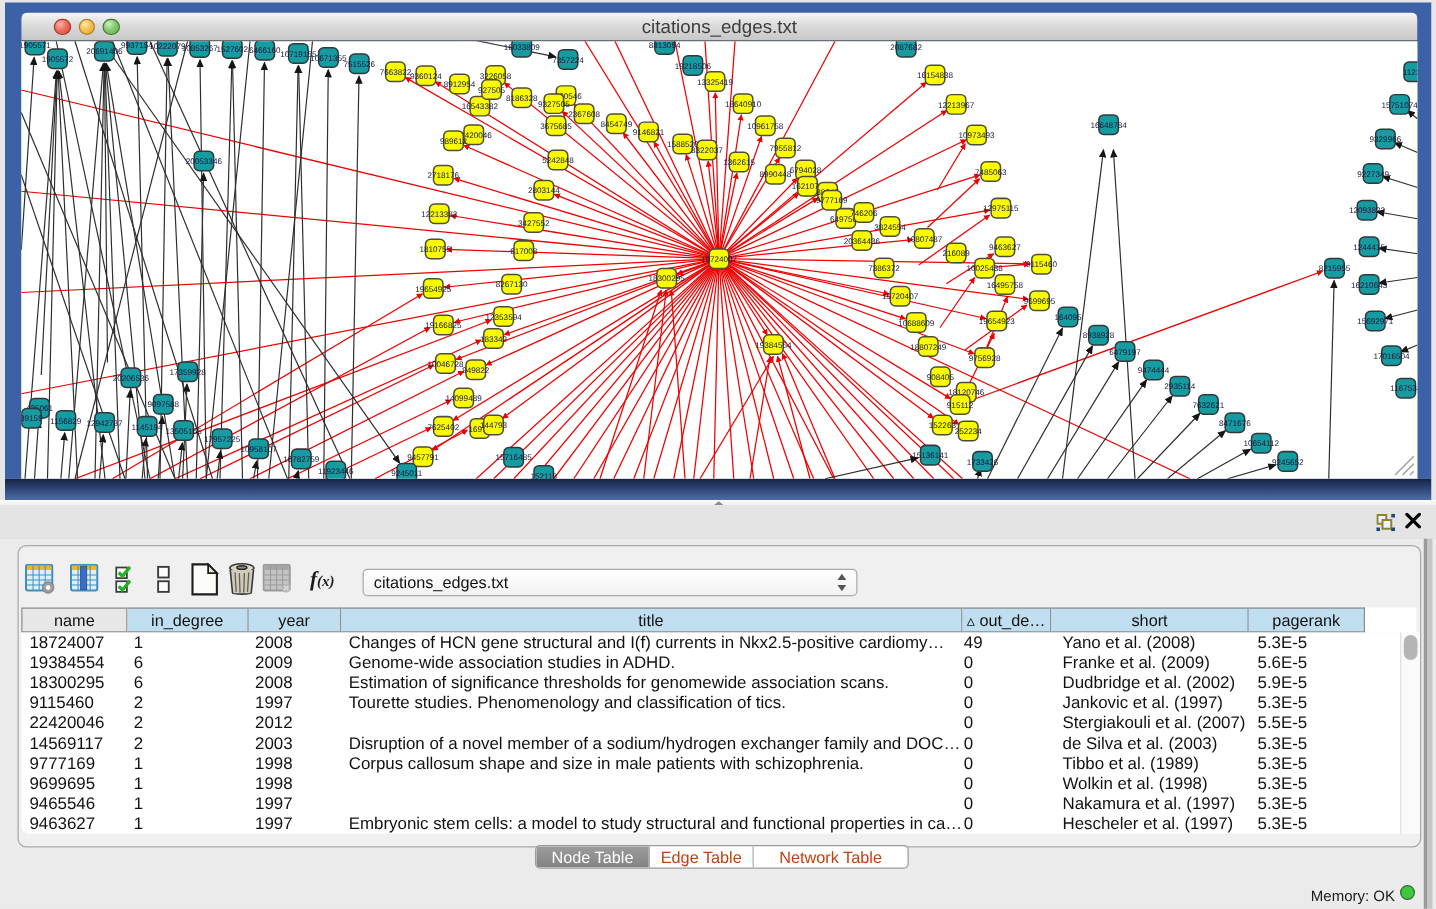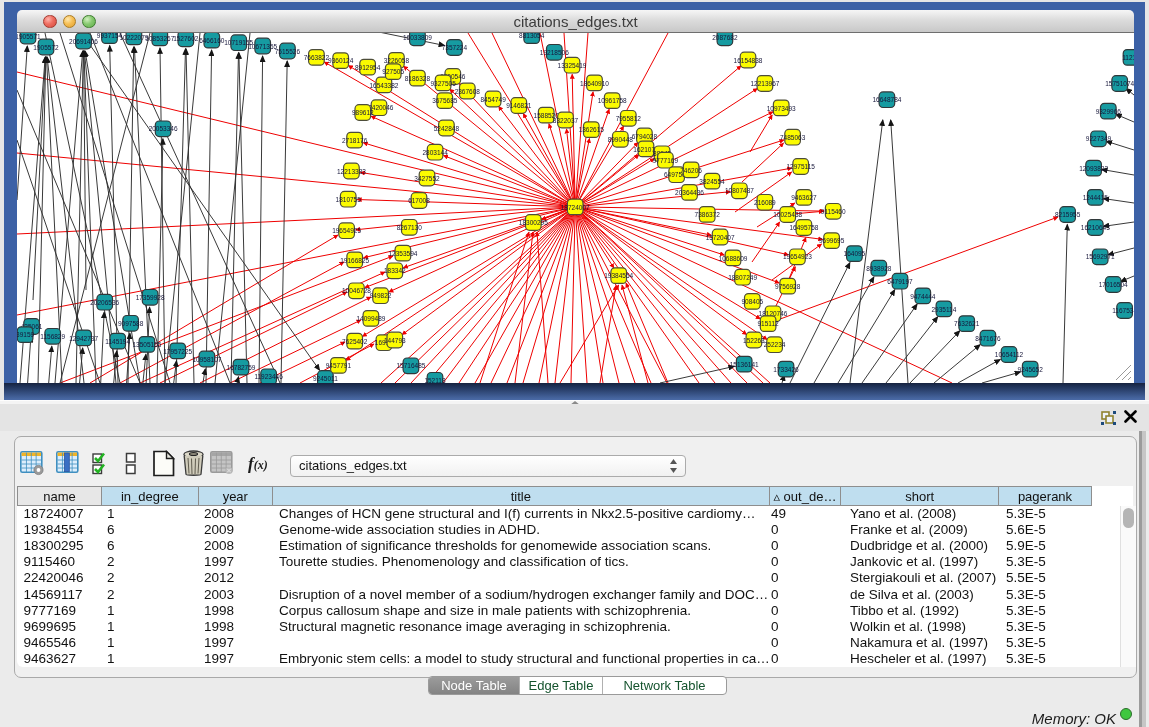--- a/index.html
+++ b/index.html
@@ -31,23 +31,23 @@
 .hc{position:absolute;top:0;height:20px;background:#bfdeef;border:1px solid #8e8e8e;border-left:none;
  box-sizing:border-box;font-size:13px;color:#111;text-align:center;line-height:20px;}
 #tbodywhite{position:absolute;left:2px;top:69px;width:1118px;height:161px;background:#fff;border-radius:0 0 6px 6px;}
 .trow{position:absolute;left:0;width:1120px;height:16px;font-size:13.5px;line-height:16px;color:#111;}
 .trow span{position:absolute;top:0;white-space:nowrap;overflow:hidden;}
 #vscroll{position:absolute;left:1105px;top:69px;width:15px;height:161px;background:#fafafa;border-left:1px solid #e0e0e0;}
 #vthumb{position:absolute;left:2px;top:2px;width:11px;height:20px;background:#b5b5b5;border-radius:6px;}
 
 #tabs{position:absolute;left:428px;top:244.5px;height:17px;border:1px solid #9a9a9a;border-radius:4px;
  background:#fff;overflow:hidden;font-size:13px;display:flex;}
-#tabs div{height:17px;line-height:17px;padding:0;text-align:center;color:#14532d;}
+#tabs div{height:17px;line-height:17px;padding:0;text-align:center;color:#c2410c;}
 #tabs .sel{background:linear-gradient(#9c9c9c,#838383);color:#fff;}
-#mem{position:absolute;right:33px;top:279px;font-size:15px;color:#1b1b1b;font-style:italic;}
+#mem{position:absolute;right:33px;top:279px;font-size:12px;color:#1b1b1b;}
 #memdot{position:absolute;right:17px;top:277px;width:10px;height:10px;border-radius:50%;background:#3fc73f;border:1.5px solid #2c6c2c;}
 
 #redge1{left:1139px;top:431px;width:3px;height:296px;background:#9b9b9b;}
 #redge2{left:1142px;top:431px;width:4px;height:296px;background:#c6c6c6;}
 </style></head>
 <body>
 <div id="root">
  <div class="abs" id="blue"></div>
  <div class="abs" id="bluebot"></div>
  <div class="abs" id="titlebar">
@@ -631,21 +631,21 @@
             <span style="left:756px;width:75px">0</span>
             <span style="left:835px;width:153px">Franke et al. (2009)</span>
             <span style="left:991px;width:88px">5.6E‑5</span>
           </div>
 <div class="trow" style="top:32.2px">
             <span style="left:8.5px;width:80px">18300295</span>
             <span style="left:92px;width:92px">6</span>
             <span style="left:189px;width:70px">2008</span>
             <span style="left:264px;width:489px">Estimation of significance thresholds for genomewide association scans.</span>
             <span style="left:756px;width:75px">0</span>
-            <span style="left:835px;width:153px">Dudbridge et al. (2000)</span>
+            <span style="left:835px;width:153px">Dudbridge et al. (2002)</span>
             <span style="left:991px;width:88px">5.9E‑5</span>
           </div>
 <div class="trow" style="top:48.3px">
             <span style="left:8.5px;width:80px">9115460</span>
             <span style="left:92px;width:92px">2</span>
             <span style="left:189px;width:70px">1997</span>
             <span style="left:264px;width:489px">Tourette studies. Phenomenology and classification of tics.</span>
             <span style="left:756px;width:75px">0</span>
             <span style="left:835px;width:153px">Jankovic et al. (1997)</span>
             <span style="left:991px;width:88px">5.3E‑5</span>
@@ -666,28 +666,27 @@
             <span style="left:756px;width:75px">0</span>
             <span style="left:835px;width:153px">de Silva et al. (2003)</span>
             <span style="left:991px;width:88px">5.3E‑5</span>
           </div>
 <div class="trow" style="top:96.6px">
             <span style="left:8.5px;width:80px">9777169</span>
             <span style="left:92px;width:92px">1</span>
             <span style="left:189px;width:70px">1998</span>
             <span style="left:264px;width:489px">Corpus callosum shape and size in male patients with schizophrenia.</span>
             <span style="left:756px;width:75px">0</span>
-            <span style="left:835px;width:153px">Tibbo et al. (1992)</span>
+            <span style="left:835px;width:153px">Tibbo et al. (1989)</span>
             <span style="left:991px;width:88px">5.3E‑5</span>
           </div>
 <div class="trow" style="top:112.7px">
             <span style="left:8.5px;width:80px">9699695</span>
             <span style="left:92px;width:92px">1</span>
             <span style="left:189px;width:70px">1998</span>
-            <span style="left:264px;width:489px">Structural magnetic resonance image averaging in schizophrenia.</span>
             <span style="left:756px;width:75px">0</span>
             <span style="left:835px;width:153px">Wolkin et al. (1998)</span>
             <span style="left:991px;width:88px">5.3E‑5</span>
           </div>
 <div class="trow" style="top:128.8px">
             <span style="left:8.5px;width:80px">9465546</span>
             <span style="left:92px;width:92px">1</span>
             <span style="left:189px;width:70px">1997</span>
             <span style="left:756px;width:75px">0</span>
             <span style="left:835px;width:153px">Nakamura et al. (1997)</span>

